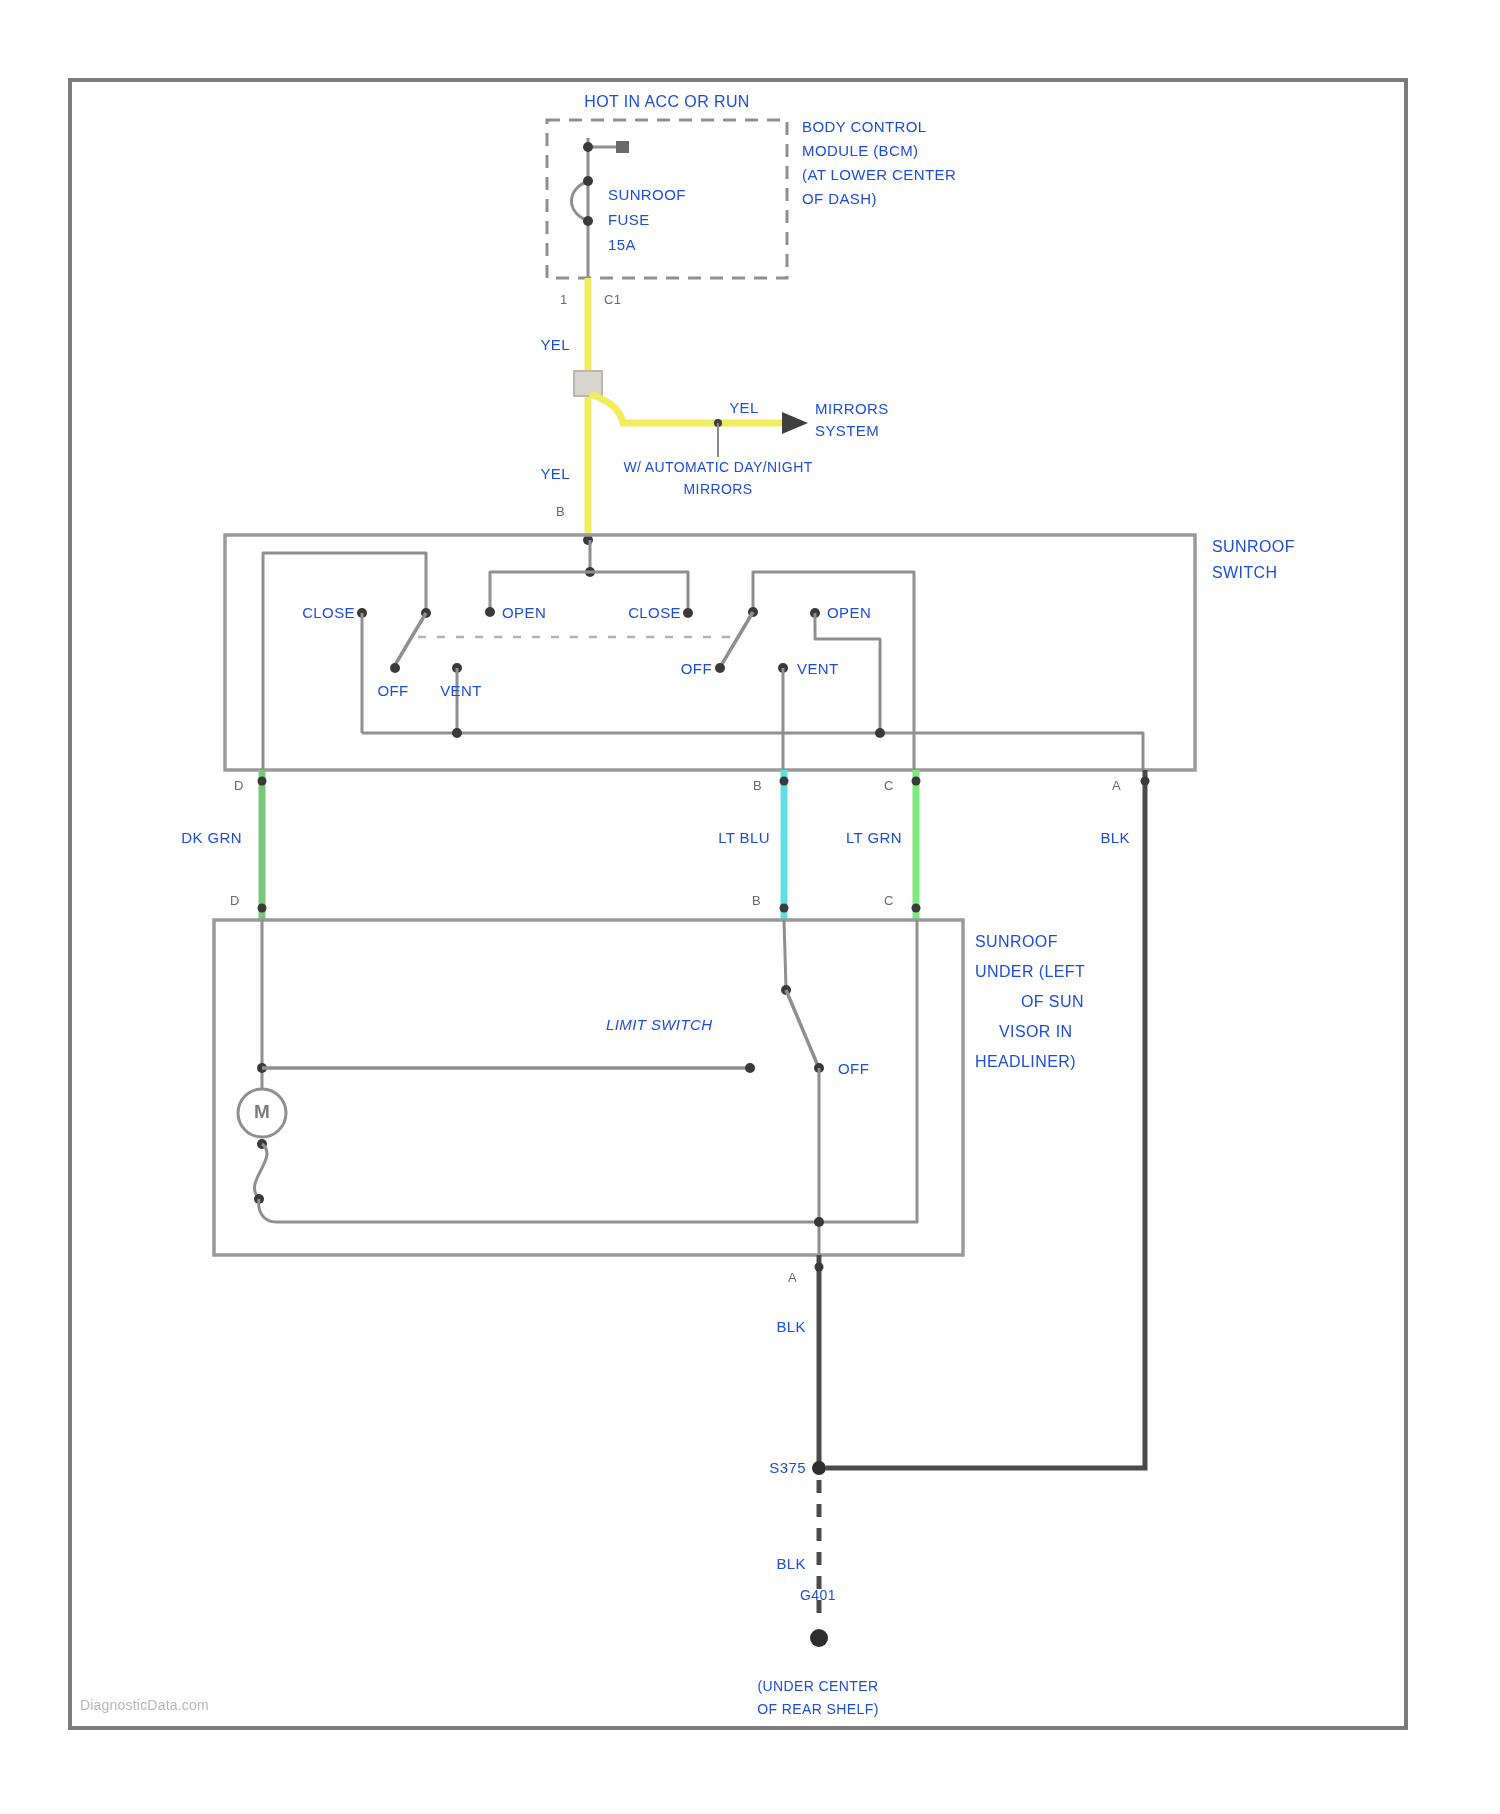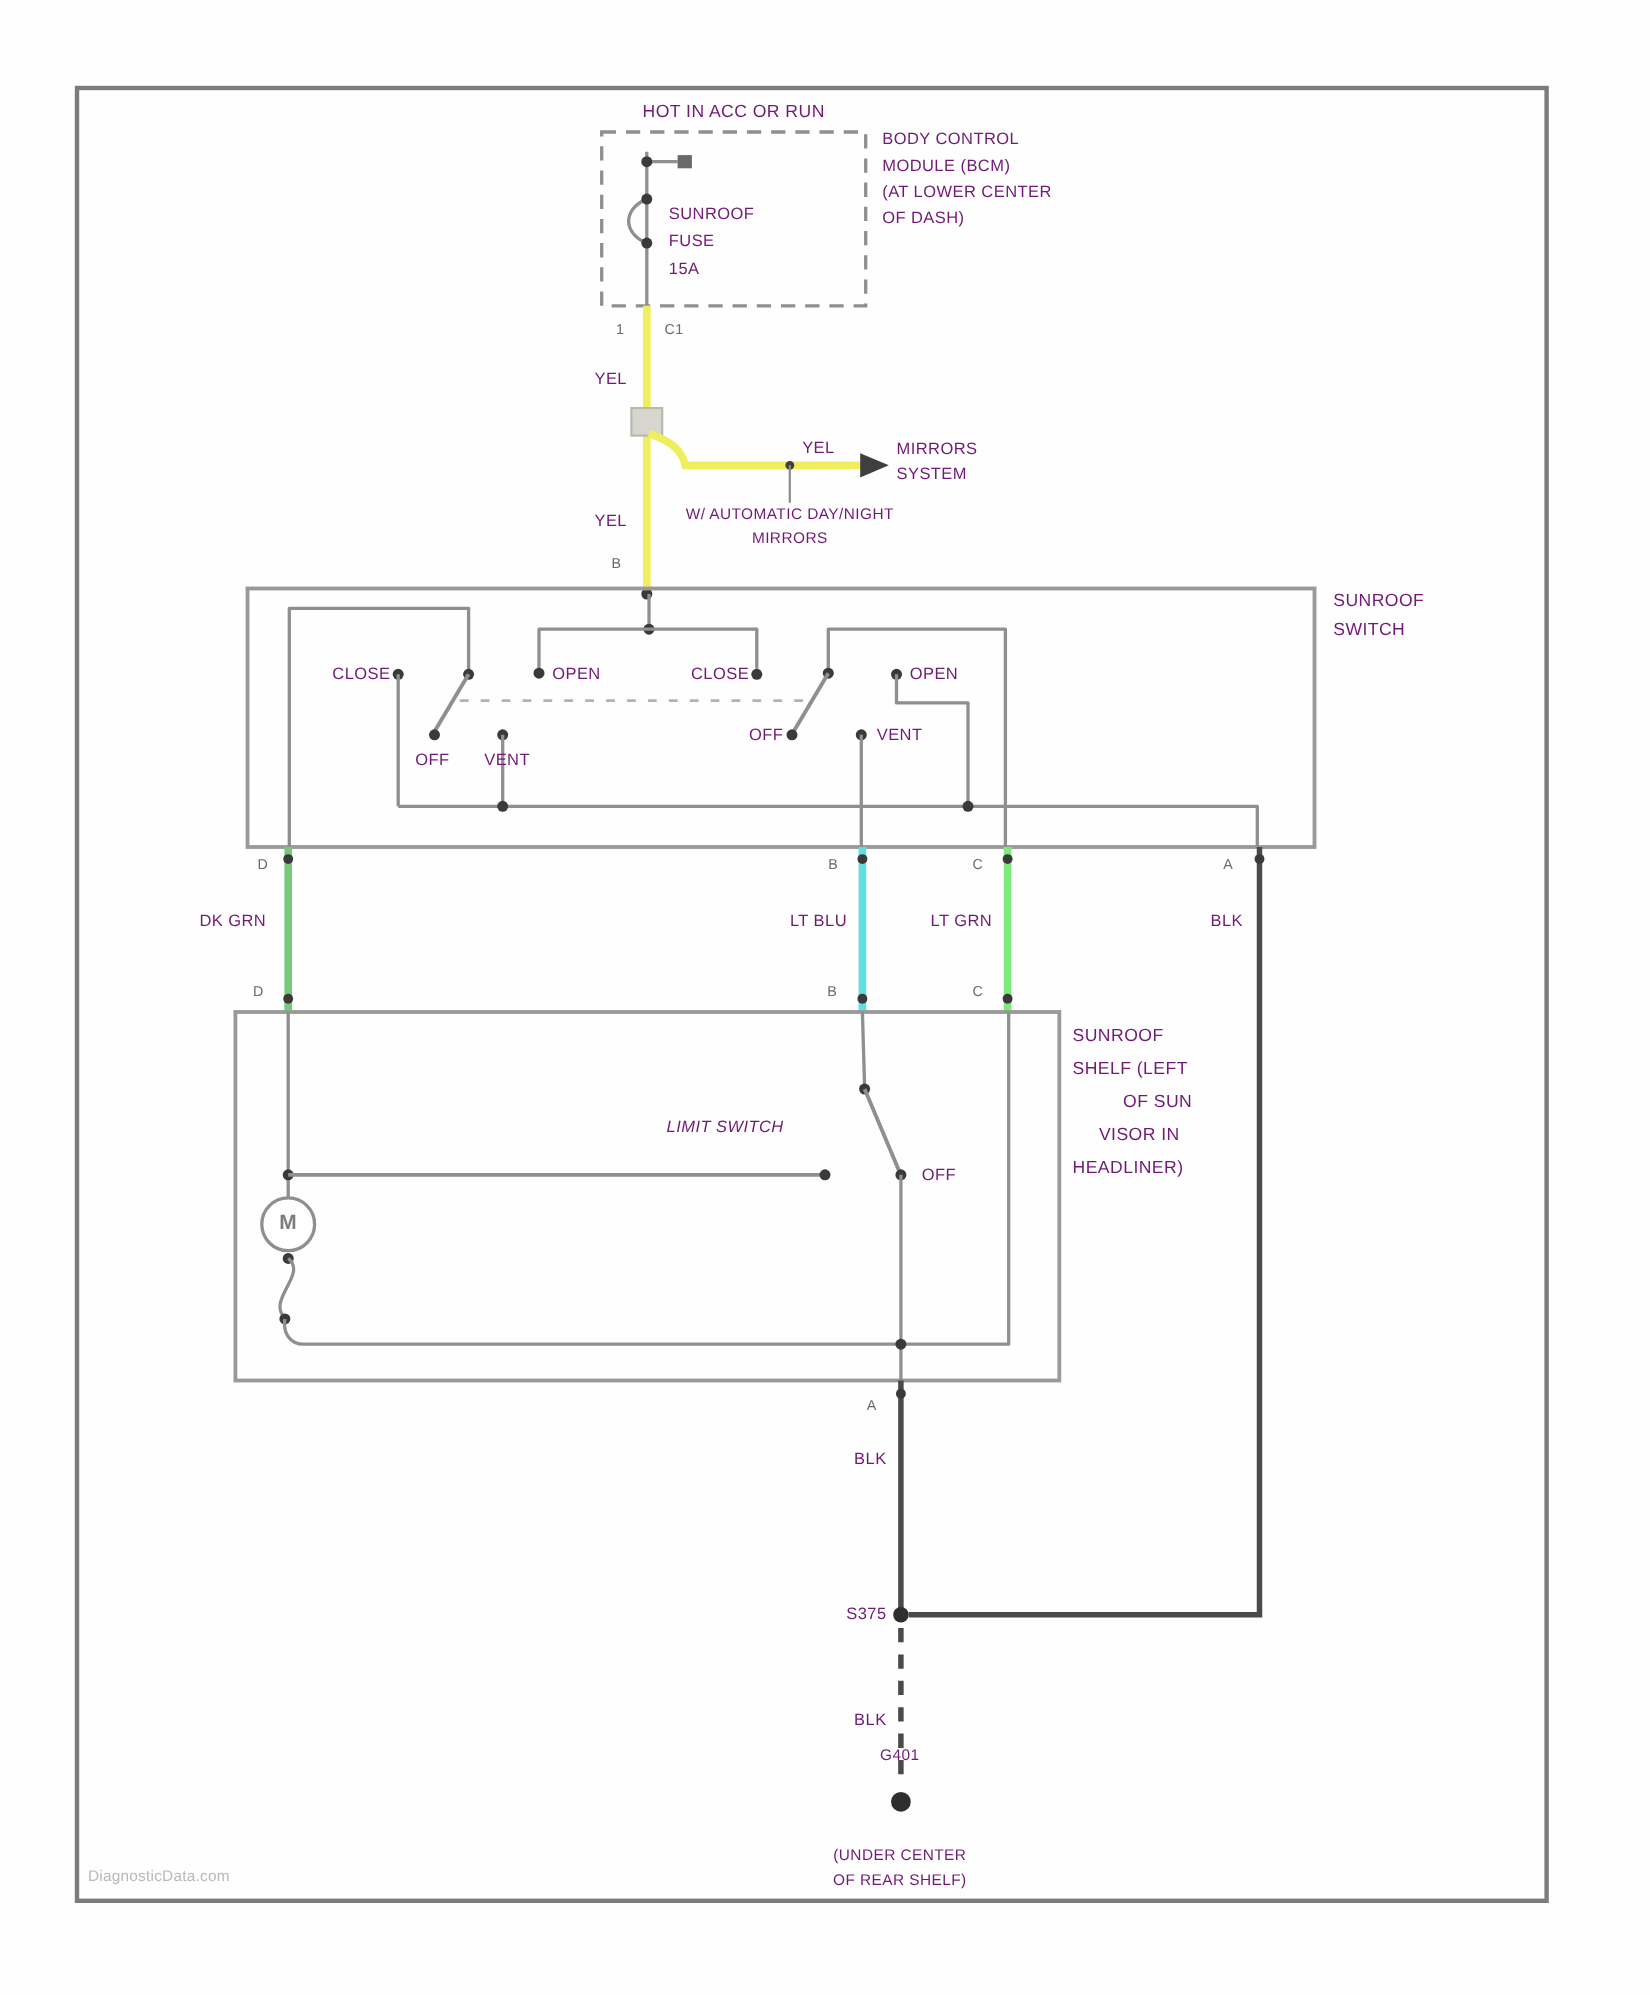--- a/index.html
+++ b/index.html
@@ -1,20 +1,20 @@
 <!DOCTYPE html>
 <html><head>
 <meta charset="utf-8">
 <style>
   html,body{margin:0;padding:0;background:#ffffff;}
   #stage{position:relative;width:1500px;height:1814px;background:#fefefe;overflow:hidden;
          font-family:"Liberation Sans",sans-serif;}
   #diagram{position:absolute;inset:0;filter:blur(0.55px);}
   svg{position:absolute;left:0;top:0;}
-  .lbl{position:absolute;font-size:15px;color:#701a75;letter-spacing:.4px;white-space:nowrap;line-height:1.2;}
+  .lbl{position:absolute;font-size:15px;color:#1d4ed8;letter-spacing:.4px;white-space:nowrap;line-height:1.2;}
   .sm{font-size:13px;color:#6a6a6a;}
   .rt{text-align:right;}
   .ct{text-align:center;}
   .big{font-size:16px;}
   .wm{font-size:14px;color:#b8b8b8;letter-spacing:.2px;}
   .motor{font-size:19px;color:#7d7d7d;font-weight:bold;}
 </style>
 </head>
 <body>
 
@@ -162,21 +162,21 @@
   <div class="lbl rt" style="left:150px;top:829px;width:92px;">DK GRN</div>
   <div class="lbl rt" style="left:678px;top:829px;width:92px;">LT BLU</div>
   <div class="lbl rt" style="left:810px;top:829px;width:92px;">LT GRN</div>
   <div class="lbl rt" style="left:1040px;top:829px;width:90px;">BLK</div>
 
   <div class="lbl sm" style="left:230px;top:893px;">D</div>
   <div class="lbl sm" style="left:752px;top:893px;">B</div>
   <div class="lbl sm" style="left:884px;top:893px;">C</div>
 
   <div class="lbl big" style="left:975px;top:932px;">SUNROOF</div>
-  <div class="lbl big" style="left:975px;top:962px;">SHELF (LEFT</div>
+  <div class="lbl big" style="left:975px;top:962px;">UNDER (LEFT</div>
   <div class="lbl big" style="left:975px;top:992px;margin-left:46px;">OF SUN</div>
   <div class="lbl big" style="left:975px;top:1022px;margin-left:24px;">VISOR IN</div>
   <div class="lbl big" style="left:975px;top:1052px;">HEADLINER)</div>
 
   <div class="lbl" style="left:606px;top:1016px;font-style:italic;">LIMIT SWITCH</div>
   <div class="lbl" style="left:838px;top:1060px;">OFF</div>
   <div class="lbl motor ct" style="left:250px;top:1101px;width:24px;">M</div>
 
   <div class="lbl sm" style="left:788px;top:1270px;">A</div>
   <div class="lbl rt" style="left:760px;top:1318px;width:46px;">BLK</div>

